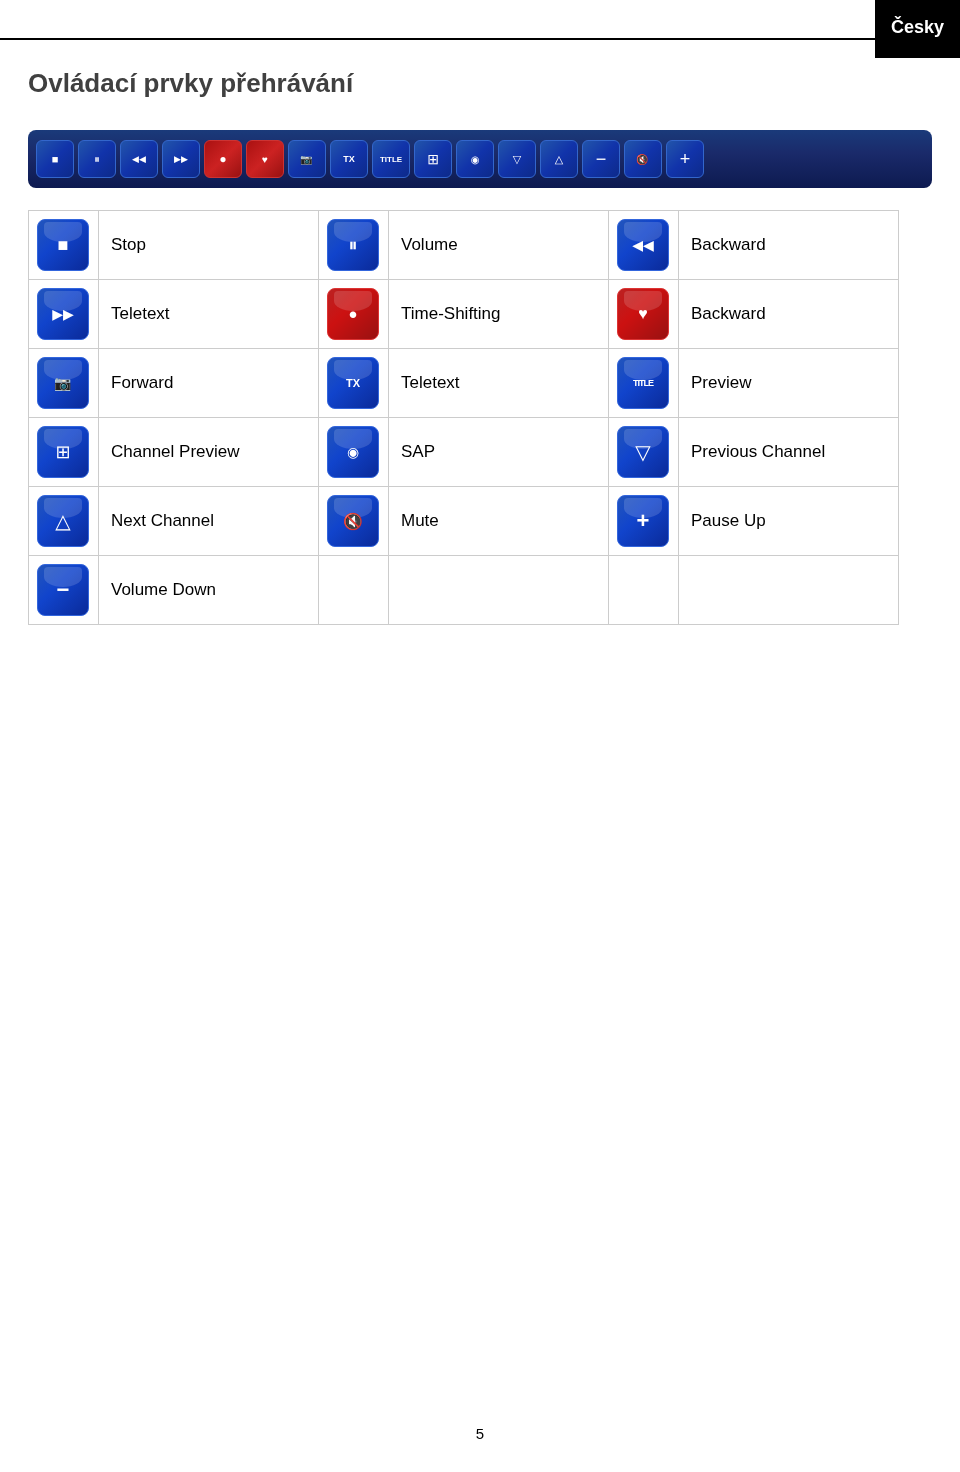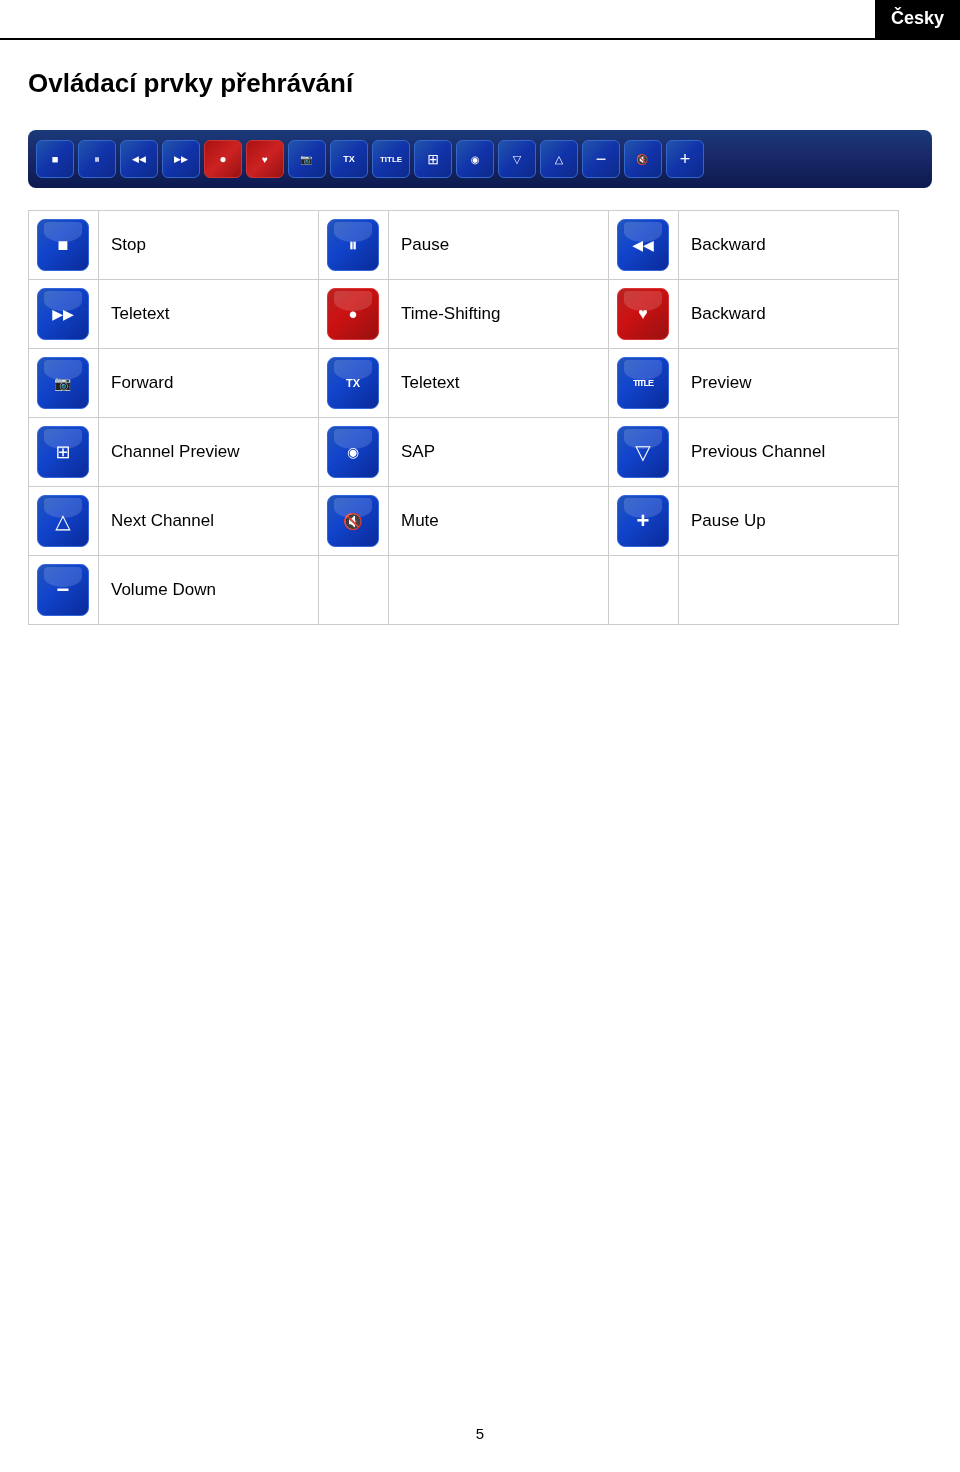--- a/index.html
+++ b/index.html
@@ -15,42 +15,42 @@
 
     
     .top-header {
       position: absolute;
       top: 0;
       right: 0;
       background: #000;
       color: #fff;
       font-size: 18px;
       font-weight: bold;
-      padding: 8px 16px;
+      padding: 17px 16px;
       border-bottom: 3px solid #000;
     }
 
     
     .header-line {
       position: absolute;
       top: 38px;
       left: 0;
       right: 0;
       height: 2px;
       background: #000;
     }
 
     
     .page-title {
       position: absolute;
       top: 68px;
       left: 28px;
       font-size: 26px;
       font-weight: bold;
-      color: #000000;
+      color: #404040;
     }
 
     
     .remote-bar {
       position: absolute;
       top: 130px;
       left: 28px;
       right: 28px;
       height: 58px;
       background: linear-gradient(180deg, #1a3a7a 0%, #1a2a6a 40%, #0d1a50 100%);
@@ -207,21 +207,21 @@
         <div class="btn-icon">
           <span class="icon-symbol">■</span>
         </div>
       </td>
       <td class="label-cell">Stop</td>
       <td class="icon-cell">
         <div class="btn-icon">
           <span class="icon-symbol">⏸</span>
         </div>
       </td>
-      <td class="label-cell">Pause</td>
+      <td class="label-cell">Volume</td>
       <td class="icon-cell">
         <div class="btn-icon">
           <span class="icon-symbol" style="font-size:14px;">◀◀</span>
         </div>
       </td>
       <td class="label-cell">Backward</td>
     </tr>
 
     <tr>
       <td class="icon-cell">

